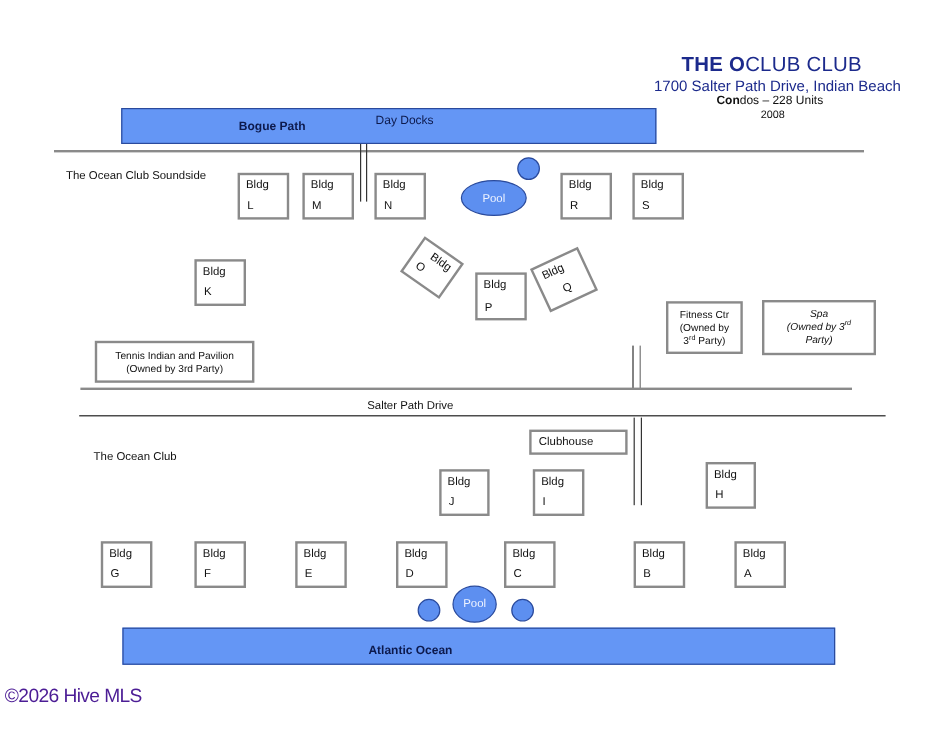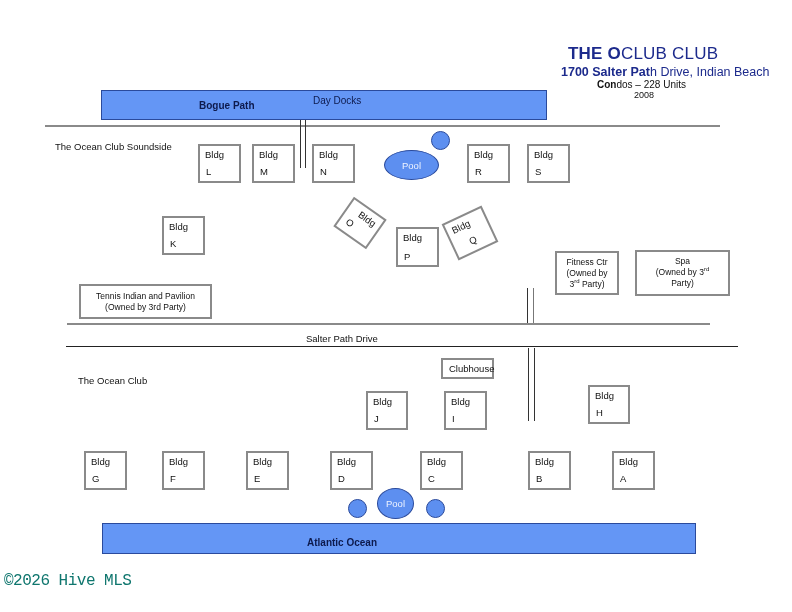--- a/index.html
+++ b/index.html
@@ -4,21 +4,21 @@
   <style>
     html, body { margin: 0; padding: 0; }
     body {
       width: 792px; height: 612px; background: #ffffff; position: relative; overflow: hidden;
       font-family: "Liberation Sans", sans-serif; color: #111;
     }
     .abs { position: absolute; }
     .title-main { left: 568px; top: 44px; font-size: 17px; font-weight: bold; color: #1c2a8c; letter-spacing: 0.2px; }
     .title-main .light { font-weight: normal; }
     .title-addr { left: 545px; top: 65px; font-size: 12.5px; color: #1c2a8c; }
-    .title-addr b { font-weight: bold; margin-left: 16px; }
+    .title-addr b { font-weight: normal; }
     .title-units { left: 597px; top: 79px; font-size: 10px; color: #111; }
     .title-year { left: 634px; top: 90px; font-size: 9px; color: #111; }
 
     .water { background: #6496f5; border: 1px solid #2a4a9c; box-sizing: border-box; }
     .water-top { left: 101px; top: 90px; width: 446px; height: 30px; }
     .water-bottom { left: 102px; top: 523px; width: 594px; height: 31px; }
     .water-label { font-size: 10px; font-weight: bold; color: #0d1a4d; }
     .docks-label { font-size: 10px; color: #0d1a4d; }
 
     .hline { height: 0; border-top: 2px solid #8a8a8a; }
@@ -39,21 +39,21 @@
       font-size: 8.5px; color: #111; text-align: center; line-height: 11px;
     }
     sup { font-size: 6px; line-height: 0; }
 
     .pool {
       background: #5d8ff0; border: 1.5px solid #2a4a9c; border-radius: 50%; box-sizing: border-box;
       color: #eef3ff; font-size: 9.5px; display: flex; align-items: center; justify-content: center;
     }
     .dot { background: #5d8ff0; border: 1.5px solid #2a4a9c; border-radius: 50%; box-sizing: border-box; }
 
-    .footer { left: 4px; top: 572px; font-size: 16px; color: #0f766e; font-family: Liberation Mono, monospace; font-weight: 300; letter-spacing: -0.5px; }
+    .footer { left: 4px; top: 572px; font-size: 16px; color: #4c1d95; font-family: Liberation Sans, sans-serif; font-weight: 300; letter-spacing: -0.5px; }
   </style>
 </head>
 <body>
 
 <div class="abs title-main"><span>THE O</span><span class="light">CLUB CLUB</span></div>
 <div class="abs title-addr"><b>1700 Salter Pat</b><span>h Drive, Indian Beach</span></div>
 <div class="abs title-units"><b>Con</b><span>dos – 228 Units</span></div>
 <div class="abs title-year">2008</div>
 
 <div class="abs water water-top"></div>
@@ -108,21 +108,21 @@
 <div class="abs bldg" style="left:448px; top:213px; width:44px; height:40px; transform: rotate(-25deg);">
     <span class="b1">Bldg</span>
     <span class="b2" style="left:16px; top:20px;">Q</span>
   </div>
 
 <div class="abs box" style="left:555px; top:251px; width:64px; height:44px; padding-top:4px;">
   <div>Fitness Ctr</div>
   <div>(Owned by</div>
   <div><span>3</span><sup>rd</sup><span> Party)</span></div>
 </div>
-<div class="abs box" style="left:635px; top:250px; width:95px; height:46px; padding-top:4px;">
+<div class="abs box" style="left:635px; top:250px; width:95px; height:46px; padding-top:4px;font-style:italic;">
   <div>Spa</div>
   <div><span>(Owned by 3</span><sup>rd</sup></div>
   <div>Party)</div>
 </div>
 
 <div class="abs box" style="left:79px; top:284px; width:133px; height:35px; padding-top:5px;">
   <div>Tennis Indian and Pavilion</div>
   <div>(Owned by 3rd Party)</div>
 </div>
 
@@ -131,21 +131,21 @@
 
 <div class="abs hline" style="left:67px; top:323px; width:643px;"></div>
 <div class="abs label" style="left:306px; top:333px;">Salter Path Drive</div>
 <div class="abs hline dark" style="left:66px; top:346px; width:672px;"></div>
 
 <div class="abs vline" style="left:528px; top:348px; height:73px;"></div>
 <div class="abs vline" style="left:534px; top:348px; height:73px;"></div>
 
 <div class="abs label" style="left:78px; top:375px;">The Ocean Club</div>
 
-<div class="abs box" style="left:441px; top:358px; width:53px; height:21px; text-align:left; padding:3px 0 0 6px; font-size:9.5px;">Clubhouse</div>
+<div class="abs box" style="left:441px; top:358px; width:82px; height:21px; text-align:left; padding:3px 0 0 6px; font-size:9.5px;">Clubhouse</div>
 
 <div class="abs bldg" style="left:366px; top:391px; width:42px; height:39px;">
     <span class="b1">Bldg</span>
     <span class="b2">J</span>
   </div>
 <div class="abs bldg" style="left:444px; top:391px; width:43px; height:39px;">
     <span class="b1">Bldg</span>
     <span class="b2">I</span>
   </div>
 <div class="abs bldg" style="left:588px; top:385px; width:42px; height:39px;">

